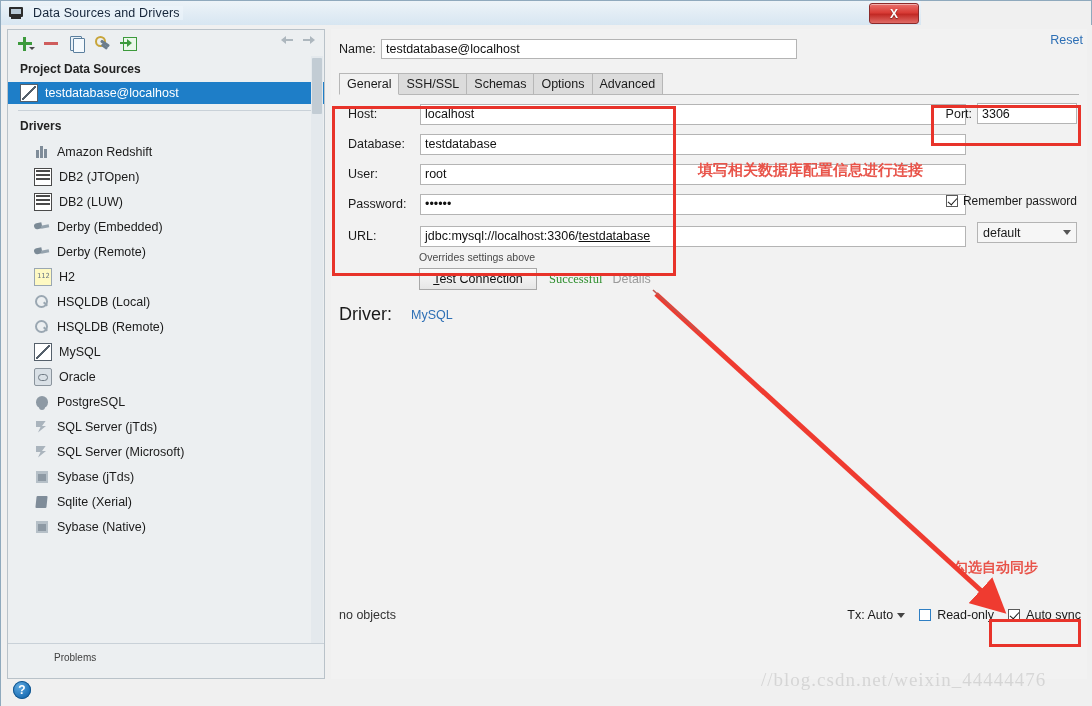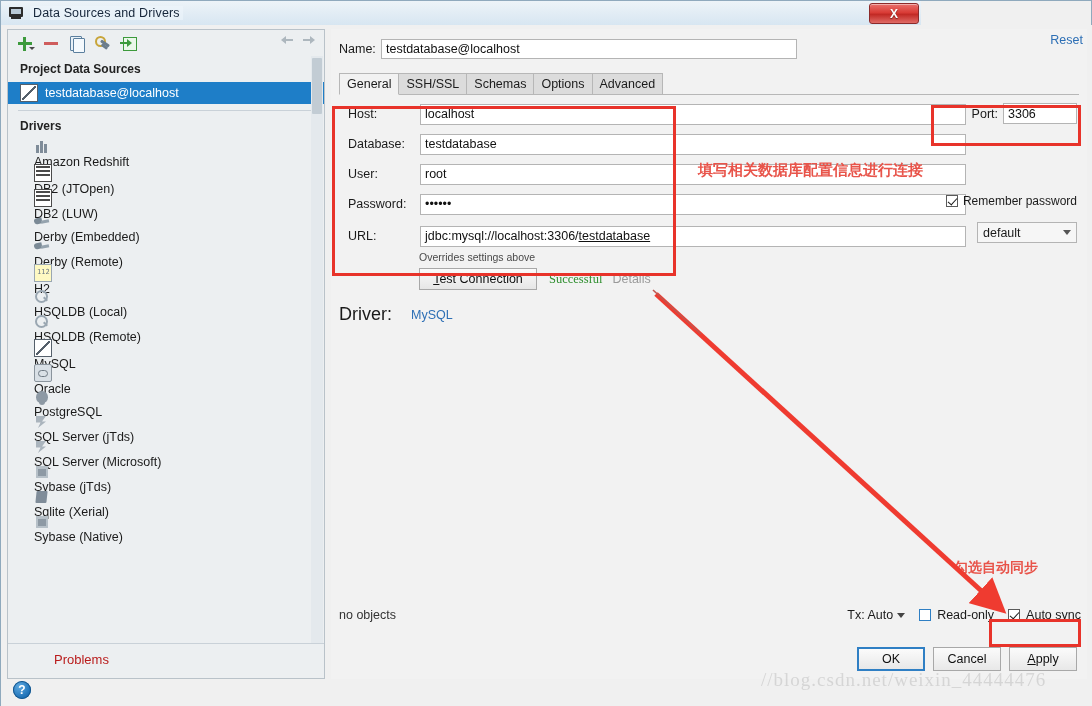--- a/index.html
+++ b/index.html
@@ -73,26 +73,26 @@
   .arrw.back .sh{left:4px;} .arrw.fwd .sh{left:1px;}
   .arrw .hd{position:absolute;top:3px;width:0;height:0;border-top:4px solid transparent;border-bottom:4px solid transparent;}
   .arrw.back .hd{left:1px;border-right:5px solid #7b8a96;}
   .arrw.fwd .hd{right:1px;border-left:5px solid #7b8a96;}
 
   .lp-list{position:absolute;left:0;top:26px;right:0;bottom:34px;overflow:hidden;}
   .grp{font-weight:bold;font-size:12px;padding:6px 0 6px 12px;color:#222;}
   .ds-row{height:22px;display:flex;align-items:center;padding-left:12px;cursor:pointer;}
   .ds-row.sel{background:#1e7ec8;color:#fff;}
   .ds-row .txt{font-size:12.5px;}
-  .drv-row{height:25px;display:flex;align-items:flex-start;padding-left:26px;cursor:pointer;flex-direction:column;}
+  .drv-row{height:25px;display:flex;align-items:center;padding-left:26px;cursor:pointer;}
   .drv-row .txt{font-size:12.5px;color:#1b1b1b;}
   .dicon{width:16px;height:16px;margin-right:7px;flex:none;position:relative;}
   .lp-sep{height:1px;background:#c9d1d8;margin:6px 10px 2px 10px;}
   .lp-footer{position:absolute;left:0;right:0;bottom:0;height:34px;border-top:1px solid #c9d1d8;}
-  .lp-footer .plabel{font-size:13px;padding:8px 0 0 46px;color:#b91c1c;}
+  .lp-footer .plabel{font-size:10px;padding:8px 0 0 46px;color:#404040;}
   .lp-scroll{position:absolute;right:1px;top:26px;width:12px;bottom:34px;background:#e4e9ed;}
   .lp-scroll .thumb{position:absolute;left:1px;top:2px;width:10px;height:56px;background:#c2ccd4;border-radius:1px;}
 
   
   .i-bars i{position:absolute;bottom:2px;width:3px;background:#7f8c99;}
   .i-bars i:nth-child(1){left:2px;height:8px;} .i-bars i:nth-child(2){left:6px;height:12px;}
   .i-bars i:nth-child(3){left:10px;height:9px;}
   .i-azure{background:#b9c4cd;}
   .i-azure i{position:absolute;background:#e9eef2;}
   .i-azure i:nth-child(1){left:2px;top:2px;width:5px;height:5px;}
@@ -135,21 +135,21 @@
   .tab.active{background:#f2f2f2;border-bottom:1px solid #f2f2f2;position:relative;top:1px;}
 
   .form{position:absolute;left:8px;top:70px;right:6px;}
   .frow{height:30px;display:flex;align-items:center;position:relative;}
   .frow .lbl{width:72px;font-size:12.5px;flex:none;margin-left:9px;}
   .fin{height:21px;box-sizing:border-box;border:1px solid #b4b4b4;background:#fff;
        font-size:12.5px;padding:0 4px;color:#111;display:flex;align-items:center;
        font-family:"Liberation Sans",sans-serif;}
   .fin.main{width:546px;}
   .fin.url{width:546px;}
-  .fin.port{width:74px;}
+  .fin.port{width:100px;}
   .url-text u{text-decoration:underline;}
   .portgrp{position:absolute;right:4px;top:4px;display:flex;align-items:center;}
   .portgrp .plbl{font-size:12.5px;margin-right:5px;}
   .remember{position:absolute;right:4px;top:5px;display:flex;align-items:center;cursor:pointer;}
   .remember .t{font-size:12px;margin-left:5px;}
   .selbox{position:absolute;right:4px;top:3px;width:100px;height:21px;box-sizing:border-box;
      border:1px solid #b4b4b4;background:#f6f6f6;display:flex;align-items:center;
      padding:0 5px;font-size:12.5px;justify-content:space-between;cursor:pointer;}
   .selbox .chev{width:0;height:0;border-left:4px solid transparent;border-right:4px solid transparent;border-top:5px solid #555;}
 
@@ -477,27 +477,20 @@
             <span class="cb blue"></span>
             <span>Read-only</span>
           </div>
           <div class="cbl">
             <span class="cb checked"></span>
             <span><span>Auto </span><span class="u">s</span><span>ync</span></span>
           </div>
         </div>
       </div>
 
-      <div class="okrow">
-        <div class="dbtn focus">OK</div>
-        <div class="dbtn">Cancel</div>
-        <div class="dbtn">
-            <span><u>A</u><span>pply</span></span>
-          </div>
-      </div>
     </div>
 
     <div class="helpbtn">?</div>
     <div class="watermark">//blog.csdn.net/weixin_44444476</div>
   </div>
 
   <div class="anno abox" style="left:331px;top:105px;width:344px;height:170px;"></div>
 
   <div class="anno abox" style="left:930px;top:104px;width:150px;height:41px;"></div>
 

